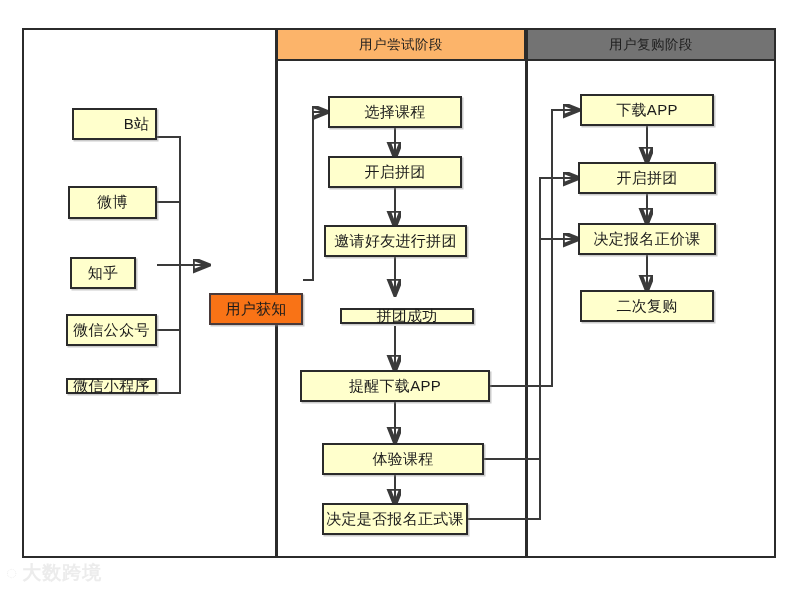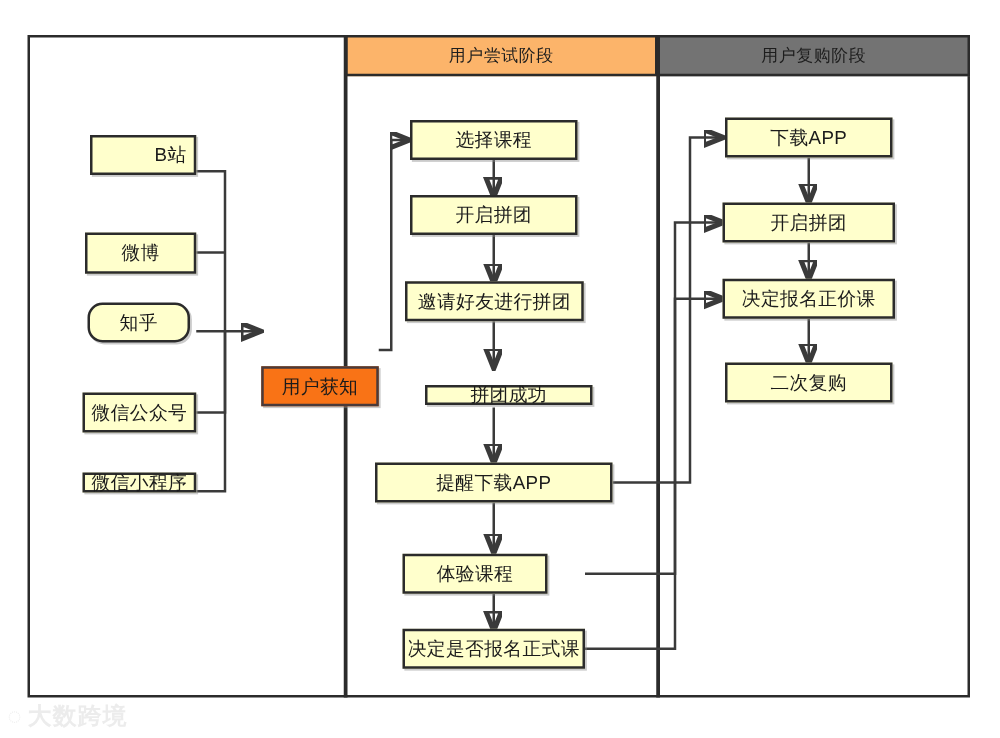--- a/index.html
+++ b/index.html
@@ -150,21 +150,21 @@
     <path d="M647,194 L647,223" marker-end="url(#arrow)"></path>
     <path d="M647,255 L647,290" marker-end="url(#arrow)"></path>
   </svg>
 
   <div class="node" style="left:72px; top:108px; width:85px; height:32px;padding-left:44px;">
     <span>B站</span>
   </div>
   <div class="node" style="left:68px; top:186px; width:89px; height:33px;">
     <span>微博</span>
   </div>
-  <div class="node" style="left:70px; top:242px; width:82px; height:32px;border-radius:12px;">
+  <div class="node" style="left:70px; top:257px; width:66px; height:32px;">
     <span>知乎</span>
   </div>
   <div class="node" style="left:66px; top:314px; width:91px; height:32px;">
     <span>微信公众号</span>
   </div>
   <div class="node" style="left:66px; top:378px; width:91px; height:16px;">
     <span>微信小程序</span>
   </div>
 
   <div class="node pink" style="left:209px; top:249px; width:94px; height:32px;">
@@ -179,21 +179,21 @@
   </div>
   <div class="node" style="left:324px; top:225px; width:143px; height:32px;">
     <span>邀请好友进行拼团</span>
   </div>
   <div class="node" style="left:328px; top:308px; width:134px; height:16px;margin-left:12px;">
     <span>拼团成功</span>
   </div>
   <div class="node" style="left:300px; top:370px; width:190px; height:32px;">
     <span>提醒下载APP</span>
   </div>
-  <div class="node" style="left:322px; top:443px; width:116px; height:32px;">
+  <div class="node" style="left:322px; top:443px; width:162px; height:32px;">
     <span>体验课程</span>
   </div>
   <div class="node" style="left:580px; top:94px; width:134px; height:32px;">
     <span>下载APP</span>
   </div>
 
   <div class="node" style="left:322px; top:503px; width:146px; height:32px;">
     <span>决定是否报名正式课</span>
   </div>
   <div class="node" style="left:578px; top:162px; width:138px; height:32px;">

